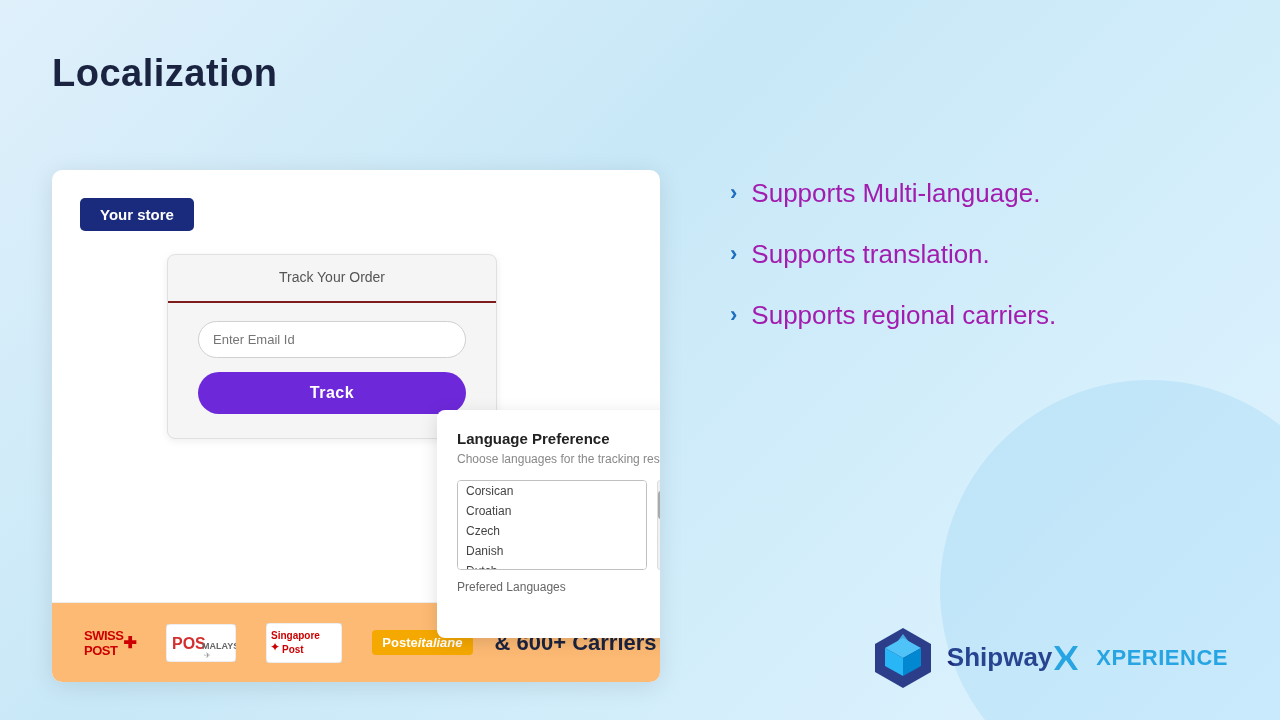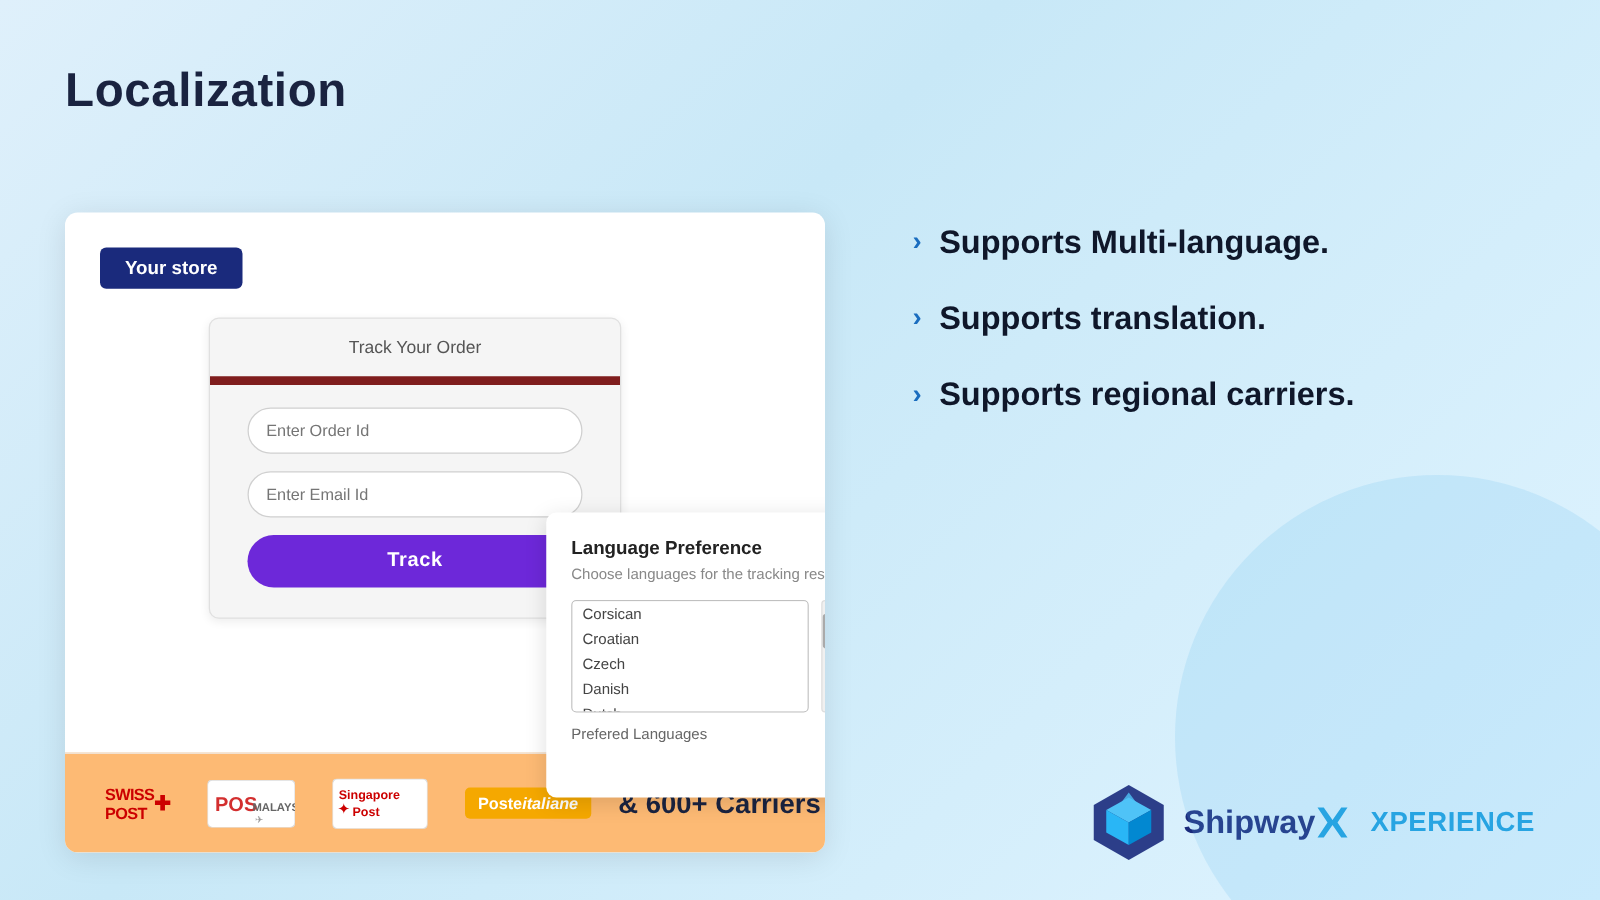--- a/index.html
+++ b/index.html
@@ -72,21 +72,21 @@
       border: 1px solid #e0e0e0;
       padding: 0 0 24px 0;
       box-shadow: 0 2px 8px rgba(0,0,0,0.07);
     }
 
     .track-widget-title {
       text-align: center;
       font-size: 14px;
       color: #555;
       padding: 14px 0 16px 0;
-      border-bottom: 7px solid #7f1d1d;
+      border-bottom: 2px solid #7f1d1d;
       margin-bottom: 18px;
     }
 
     .track-input {
       display: block;
       width: 268px;
       margin: 0 auto 14px auto;
       padding: 10px 14px;
       border: 1px solid #d0d0d0;
       border-radius: 20px;
@@ -260,22 +260,22 @@
     .chevron-icon {
       color: #1a6dbf;
       font-size: 22px;
       font-weight: 900;
       margin-top: 2px;
       flex-shrink: 0;
     }
 
     .feature-text {
       font-size: 26px;
-      font-weight: 700;
-      color: #0f172a;
+      font-weight: 400;
+      color: #a21caf;
     }
 
     
     .shipway-logo {
       position: absolute;
       bottom: 28px;
       right: 52px;
       display: flex;
       align-items: center;
       gap: 10px;
@@ -311,21 +311,20 @@
 <body>
 
 <h1 class="page-title">Localization</h1>
 
 <div class="left-card">
 
   <div class="store-badge">Your store</div>
 
   <div class="track-widget">
     <div class="track-widget-title">Track Your Order</div>
-    <input class="track-input" type="text" placeholder="Enter Order Id" style="">
     <input class="track-input" type="text" placeholder="Enter Email Id" style="">
     <button class="track-btn">Track</button>
   </div>
 
   <div class="lang-panel">
     <div class="lang-panel-title">Language Preference</div>
     <div class="lang-panel-desc">Choose languages for the tracking results.</div>
 
     <div class="lang-dropdown-container">
       <div class="lang-list">

